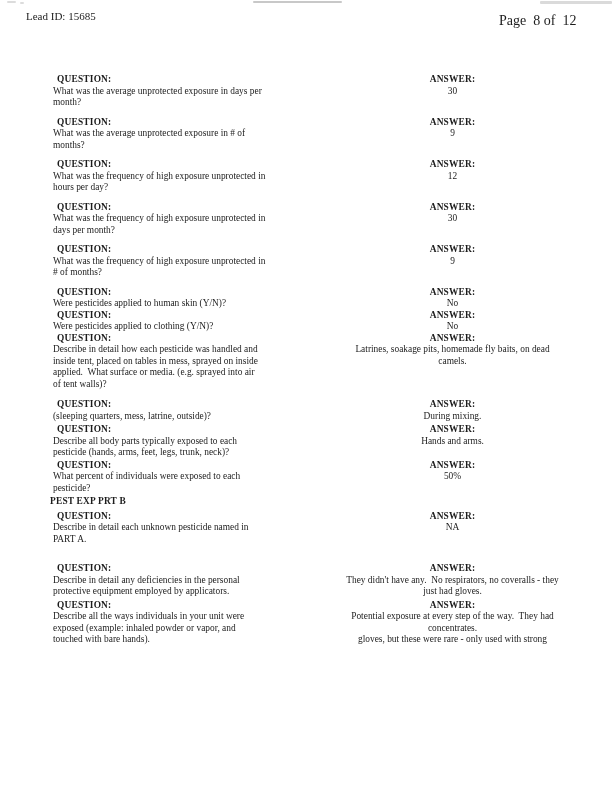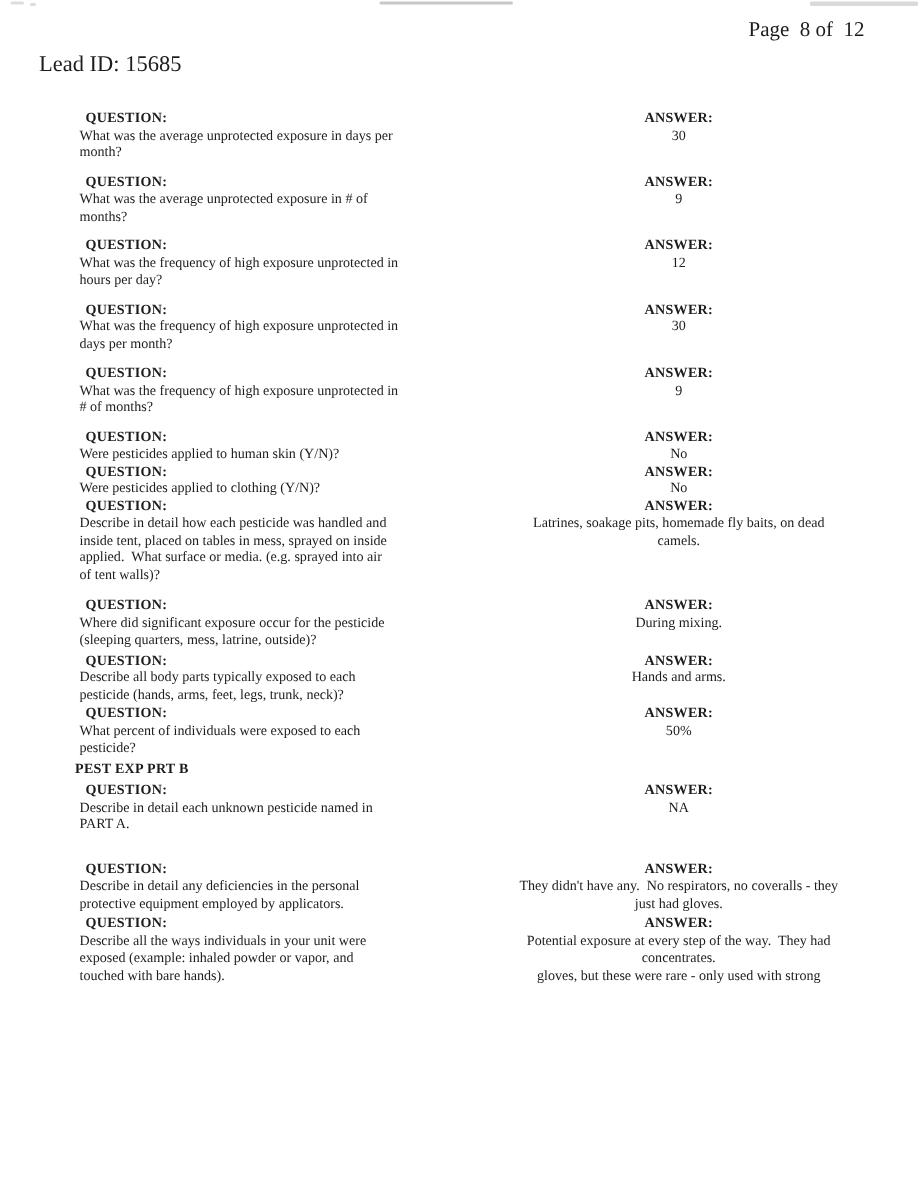--- a/index.html
+++ b/index.html
@@ -9,23 +9,22 @@
     height: 792px;
     background: #ffffff;
     font-family: "Liberation Serif", "DejaVu Serif", serif;
     color: #1c1c1c;
     overflow: hidden;
   }
   .hdr-lead {
     position: absolute;
     left: 26px;
     top: 10px;
-    font-size: 15px;
+    font-size: 11px;
     white-space: pre;
-    margin-top: 25px;
   }
   .hdr-page {
     position: absolute;
     left: 499px;
     top: 13px;
     font-size: 14px;
     white-space: pre;
   }
   .doc-body {
     position: absolute;
@@ -156,21 +155,20 @@
         </div>
         <div class="acol">
           <div class="lbl">ANSWER:</div>
           <div class="line">Latrines, soakage pits, homemade fly baits, on dead</div>
           <div class="line">camels.</div>
         </div>
       </div>
       <div class="row" style="margin-bottom: 2px;">
         <div class="qcol">
           <div class="lbl lbl-q">QUESTION:</div>
-          <div class="line">Where did significant exposure occur for the pesticide</div>
           <div class="line">(sleeping quarters, mess, latrine, outside)?</div>
         </div>
         <div class="acol">
           <div class="lbl">ANSWER:</div>
           <div class="line">During mixing.</div>
         </div>
       </div>
       <div class="row" style="margin-bottom: 1px;">
         <div class="qcol">
           <div class="lbl lbl-q">QUESTION:</div>

